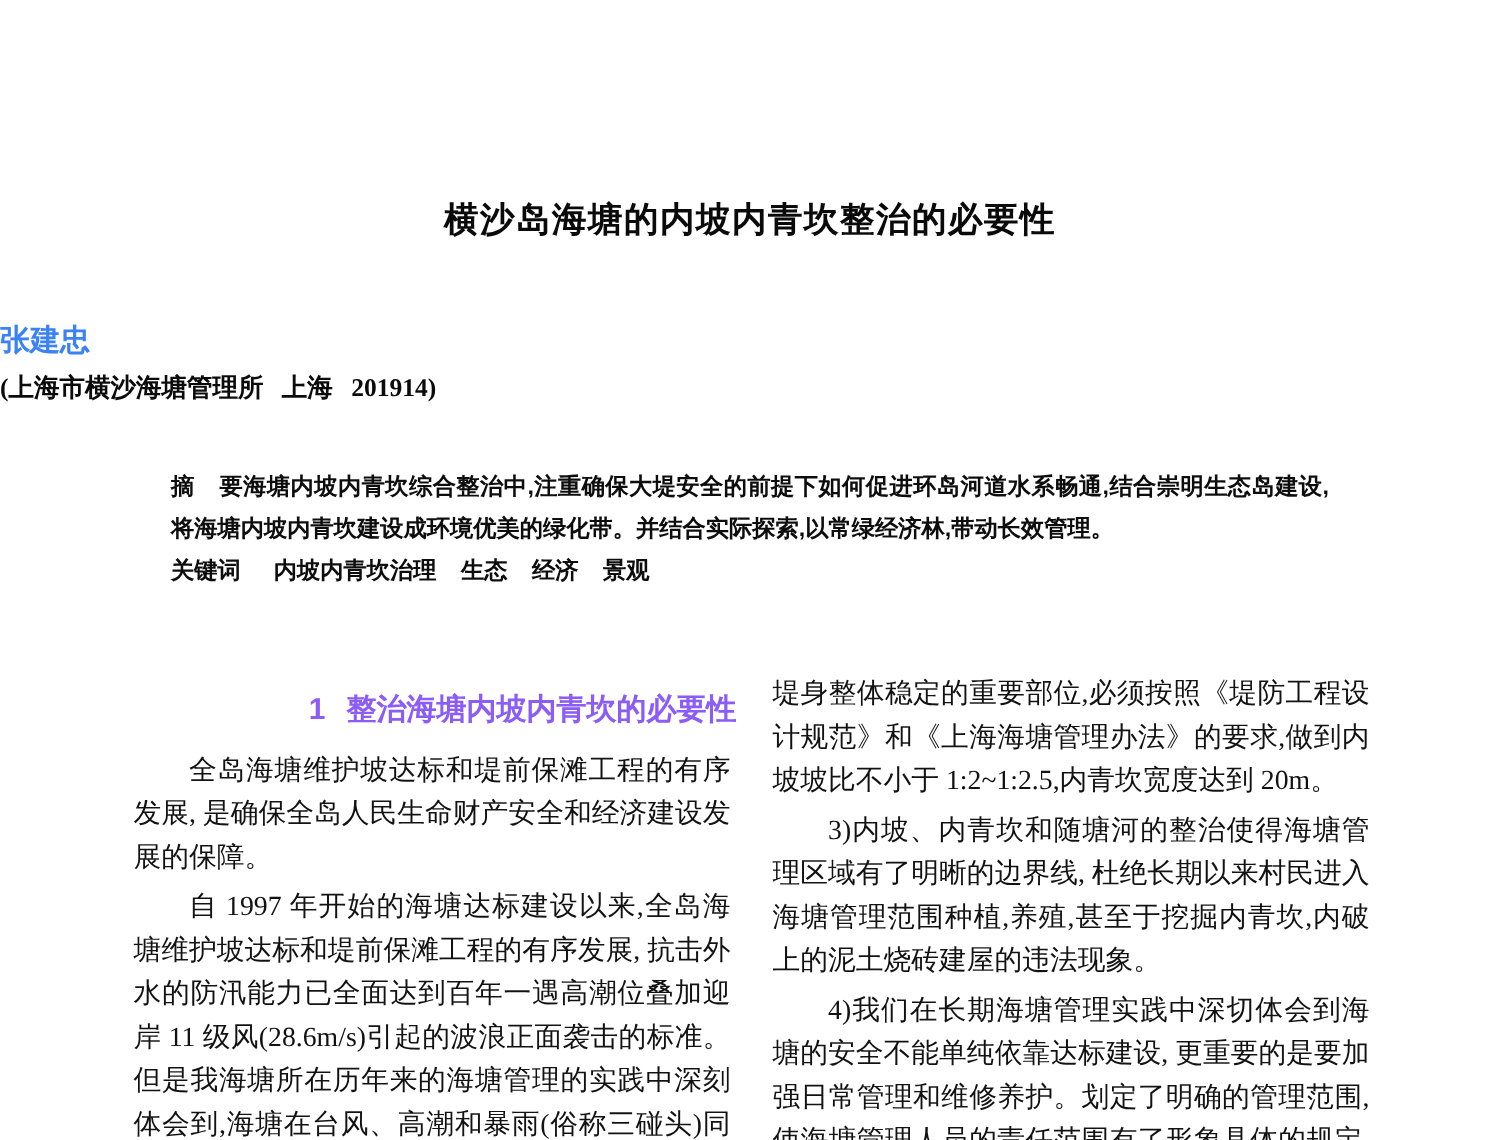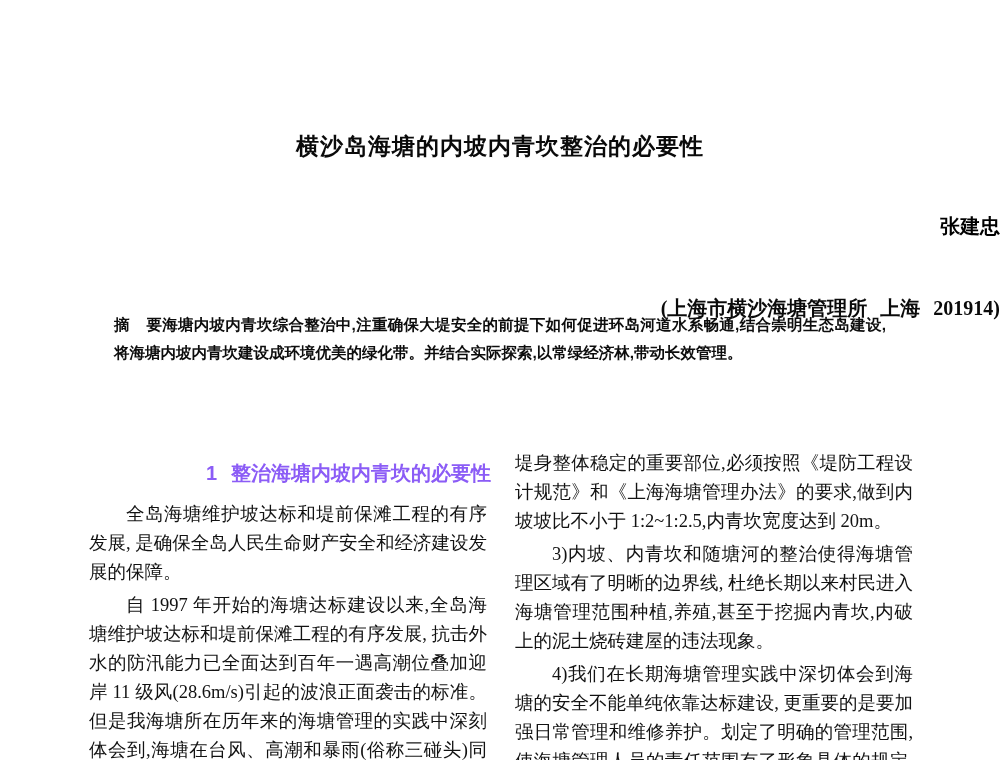--- a/index.html
+++ b/index.html
@@ -27,36 +27,35 @@
     font-weight: bold;
     letter-spacing: 1px;
     color: #0a0a0a;
     font-family: "Liberation Serif", serif;
   }
   .author {
     position: absolute;
     top: 213px;
     left: 0;
     width: 100%;
-    text-align: right;
+    text-align: left;
     font-size: 20px;
     font-weight: bold;
-    color: #000000;
+    color: #3b82f6;
   }
   .affiliation {
     position: absolute;
     top: 247px;
     left: 0;
     width: 100%;
-    text-align: right;
-    font-size: 20px;
+    text-align: left;
+    font-size: 17px;
     font-weight: bold;
     word-spacing: 8px;
     color: #0a0a0a;
-    margin-top: 48px;
   }
   .abstract {
     position: absolute;
     top: 311px;
     left: 114px;
     width: 772px;
     font-size: 15.5px;
     line-height: 28px;
     font-weight: bold;
     text-align: justify;
@@ -110,20 +109,21 @@
 <div class="page">
 
   <h1 class="doc-title">横沙岛海塘的内坡内青坎整治的必要性</h1>
 
   <div class="author">张建忠</div>
 
   <div class="affiliation">(上海市横沙海塘管理所 上海 201914)</div>
 
   <div class="abstract">
     <div><span class="abs-label">摘 要</span><span>海塘内坡内青坎综合整治中,注重确保大堤安全的前提下如何促进环岛河道水系畅通,结合崇明生态岛建设,将海塘内坡内青坎建设成环境优美的绿化带。并结合实际探索,以常绿经济林,带动长效管理。</span></div>
+    <div class="keywords"><span class="kw-label">关键词</span><span class="kw-text">内坡内青坎治理 生态 经济 景观</span></div>
   </div>
 
   <div class="col col-left">
     <h2 class="section-heading"><span class="sec-num">1</span><span>整治海塘内坡内青坎的必要性</span></h2>
     <p class="para">全岛海塘维护坡达标和堤前保滩工程的有序发展, 是确保全岛人民生命财产安全和经济建设发展的保障。</p>
     <p class="para">自 1997 年开始的海塘达标建设以来,全岛海塘维护坡达标和堤前保滩工程的有序发展, 抗击外水的防汛能力已全面达到百年一遇高潮位叠加迎岸 11 级风(28.6m/s)引起的波浪正面袭击的标准。但是我海塘所在历年来的海塘管理的实践中深刻体会到,海塘在台风、高潮和暴雨(俗称三碰头)同时侵袭</p>
   </div>
 
   <div class="col col-right">
     <p class="para continuation">堤身整体稳定的重要部位,必须按照《堤防工程设计规范》和《上海海塘管理办法》的要求,做到内坡坡比不小于 1:2~1:2.5,内青坎宽度达到 20m。</p>

